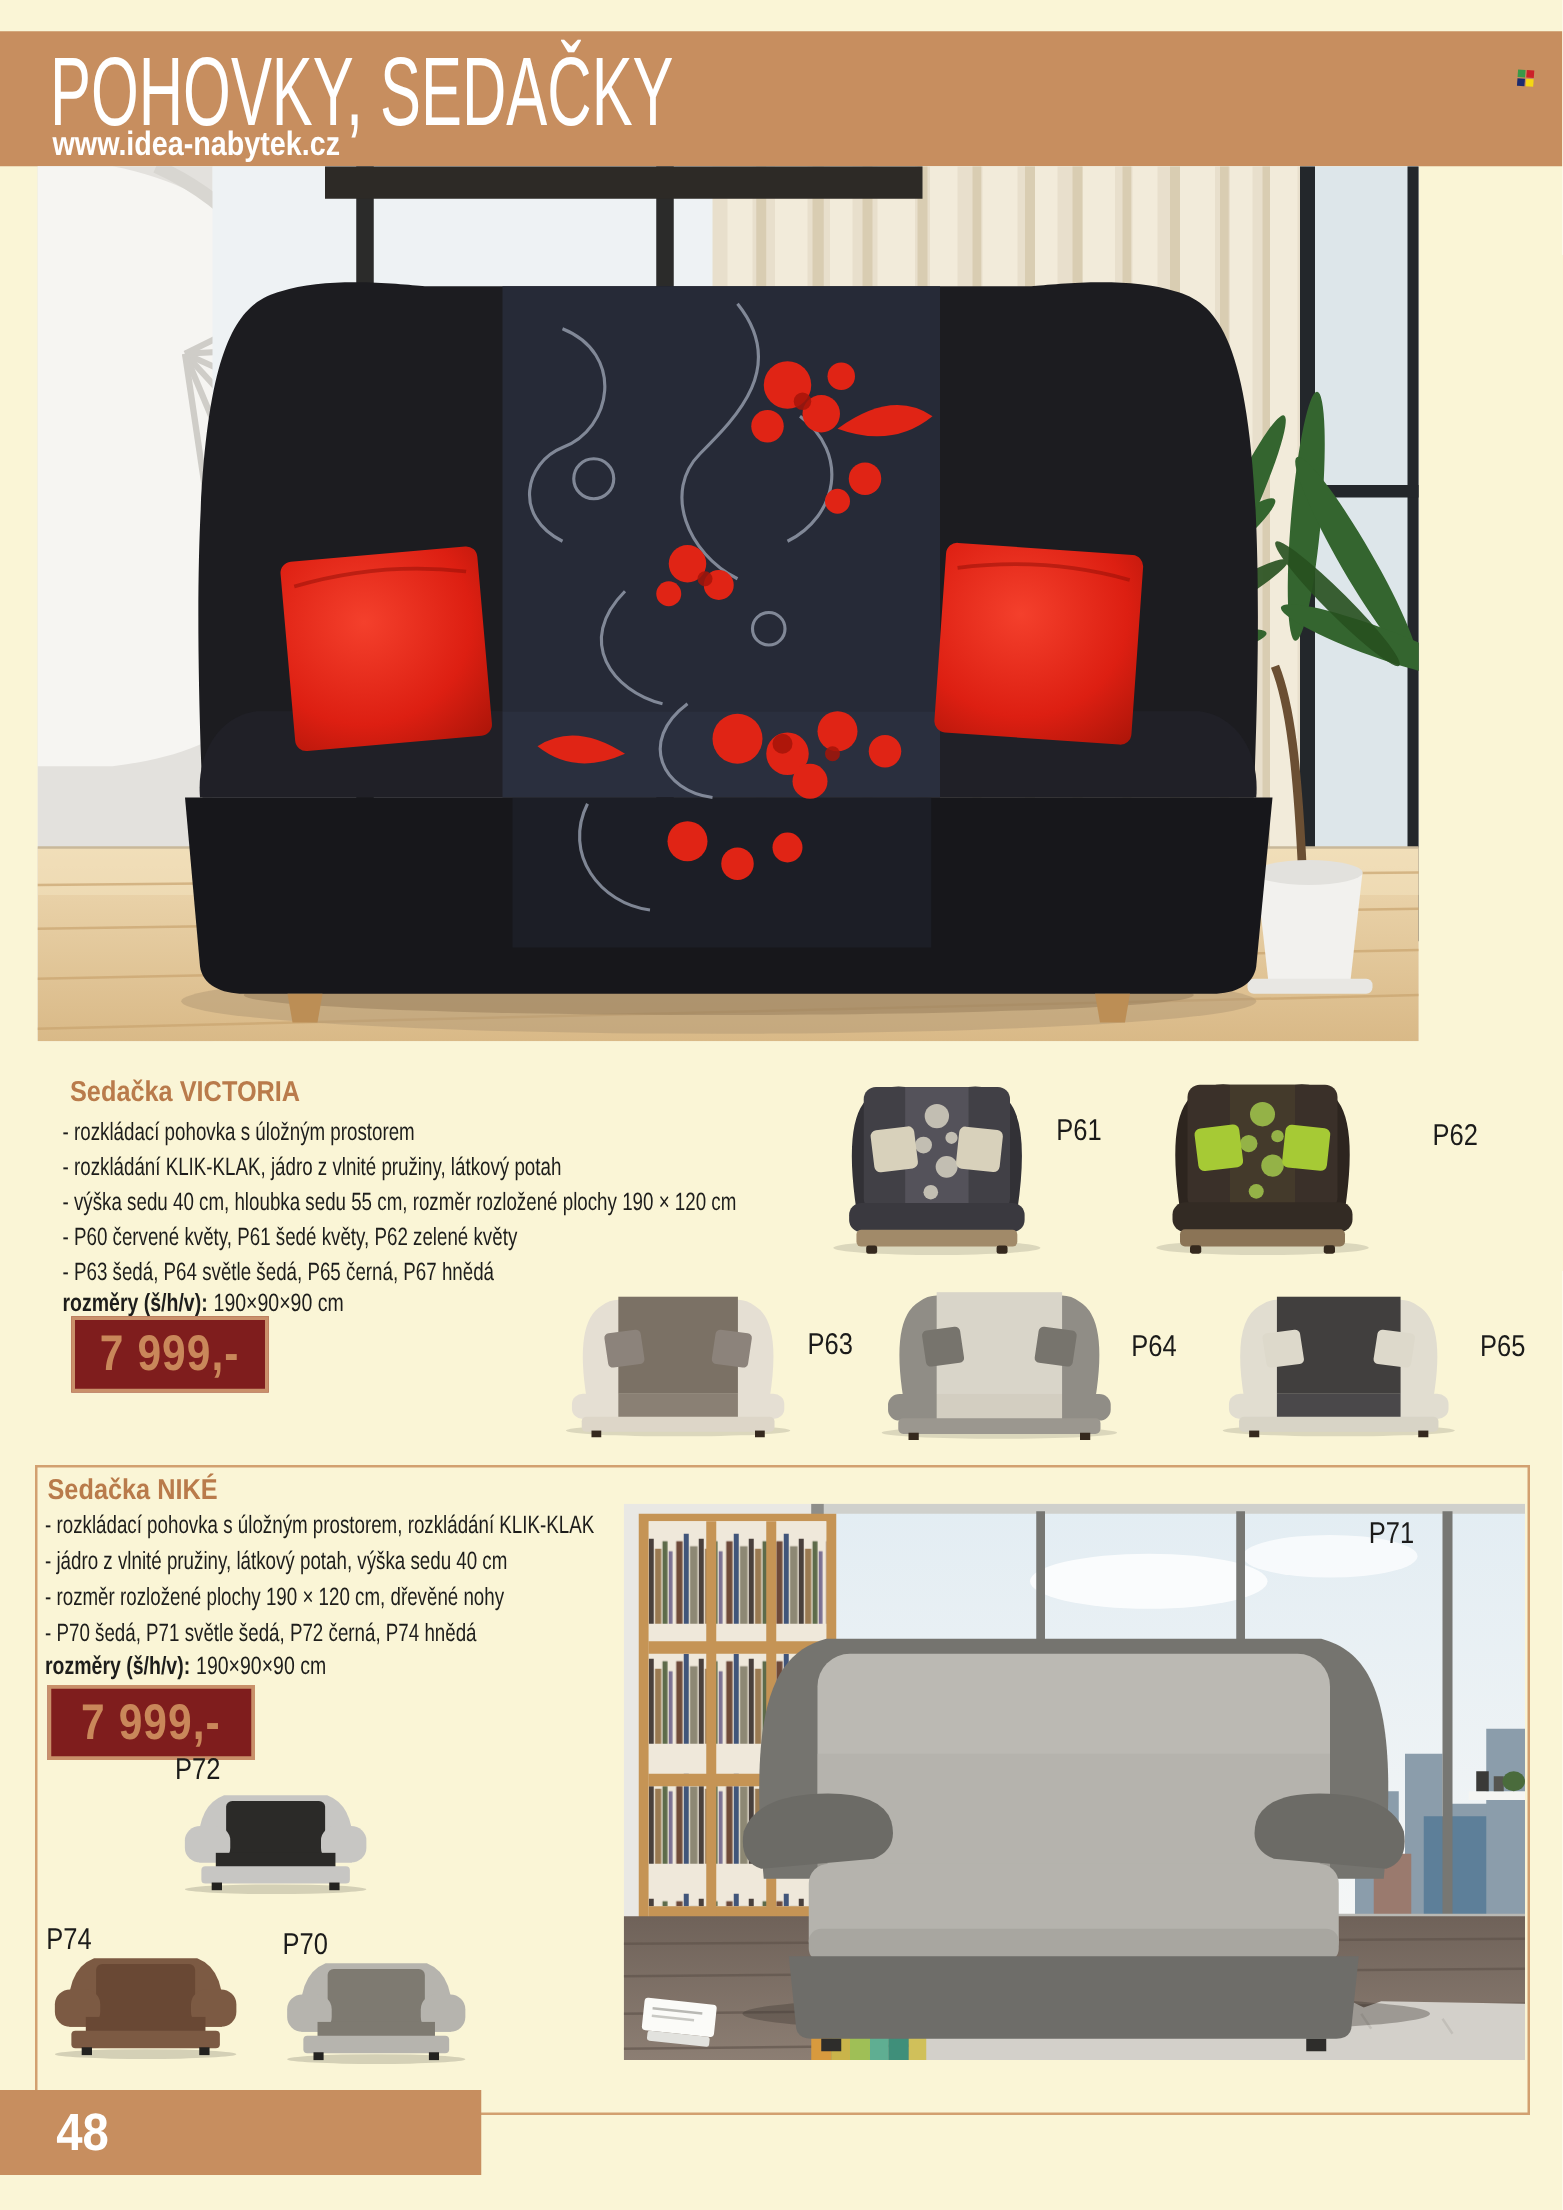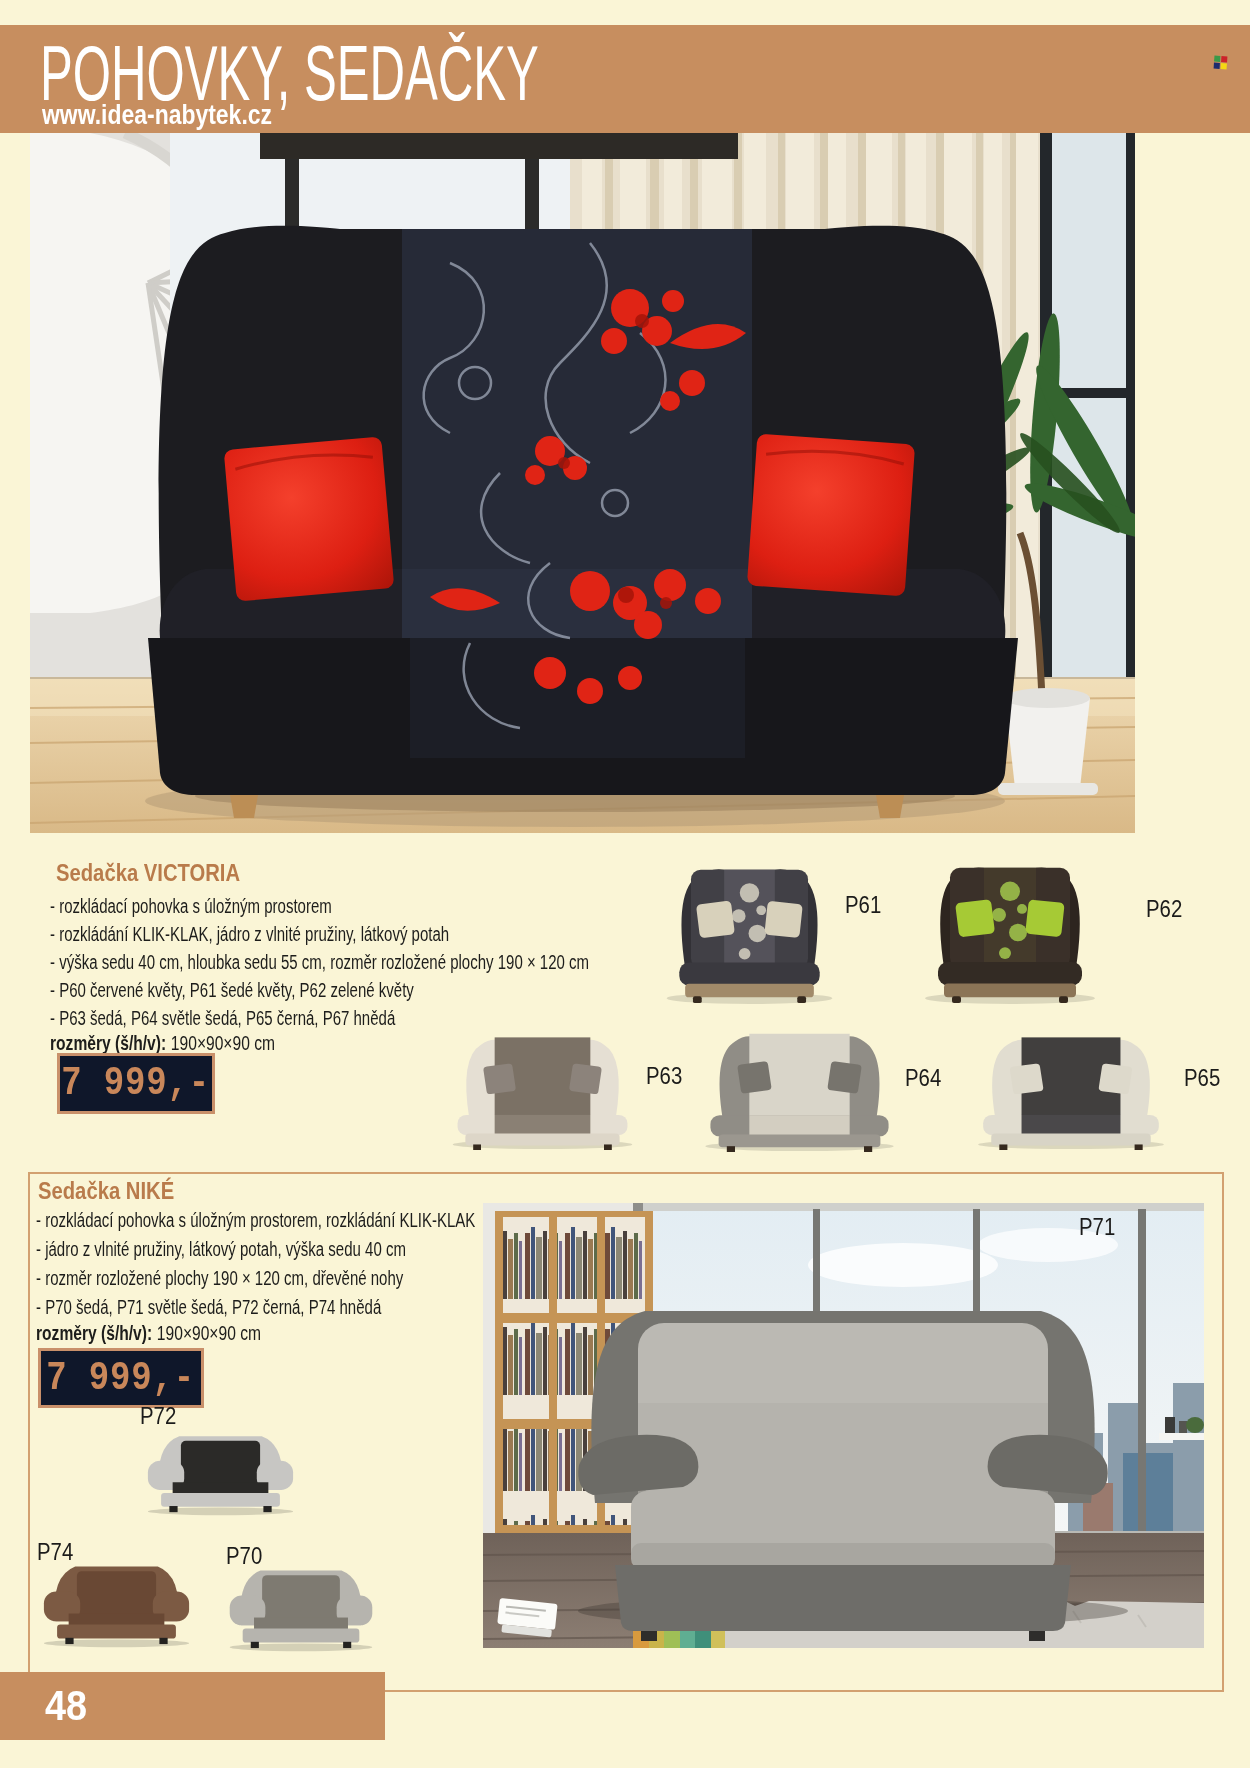--- a/index.html
+++ b/index.html
@@ -16,35 +16,35 @@
   }
   .site-url{
     position:absolute;left:42px;top:100px;color:#ffffff;font-size:27px;font-weight:700;
     white-space:nowrap;transform:scaleX(.85);transform-origin:0 0;
   }
   .logo{position:absolute;left:1214px;top:31px;width:13px;height:13px;transform:rotate(4deg);}
   .logo span{position:absolute;width:6px;height:6px;display:block;}
   .logo .q1{left:0;top:0}.logo .q2{left:7px;top:0}.logo .q3{left:0;top:7px}.logo .q4{left:7px;top:7px}
   
   .photo-victoria{position:absolute;left:30px;top:133px;width:1105px;height:700px;}
-  .photo-nike{position:absolute;left:483px;top:1203px;width:721px;height:445px;}
+  .photo-nike{position:absolute;left:499px;top:1203px;width:721px;height:445px;}
   .photo-victoria svg,.photo-nike svg{display:block;width:100%;height:100%;}
   
   .sec-heading{
     position:absolute;font-size:23px;font-weight:700;color:#B97B4B;white-space:nowrap;
     transform:scaleX(.88);transform-origin:0 0;
   }
   .desc{position:absolute;transform:scaleX(.75);transform-origin:0 0;}
   .desc .line{font-size:20px;line-height:28px;white-space:nowrap;color:#1D1D1B;}
   .dims{position:absolute;font-size:20px;white-space:nowrap;transform:scaleX(.78);transform-origin:0 0;}
   .dims .b{font-weight:700;}
   .dims .v{margin-left:6px;}
   .price-box{
-    position:absolute;background:#0f172a;border:3px solid #C9906A;
-    display:flex;align-items:center;justify-content:center;font-family:Liberation Mono, monospace;
+    position:absolute;background:#7f1d1d;border:3px solid #C9906A;
+    display:flex;align-items:center;justify-content:center;
   }
   .price-box .price{
     font-size:40px;font-weight:700;color:#C9875A;white-space:nowrap;
     transform:scaleX(.85);letter-spacing:1px;
   }
   .vlabel{
     position:absolute;font-size:24px;color:#1b1b1a;white-space:nowrap;
     transform:scaleX(.85);transform-origin:0 0;
   }
   .thumb{position:absolute;}

